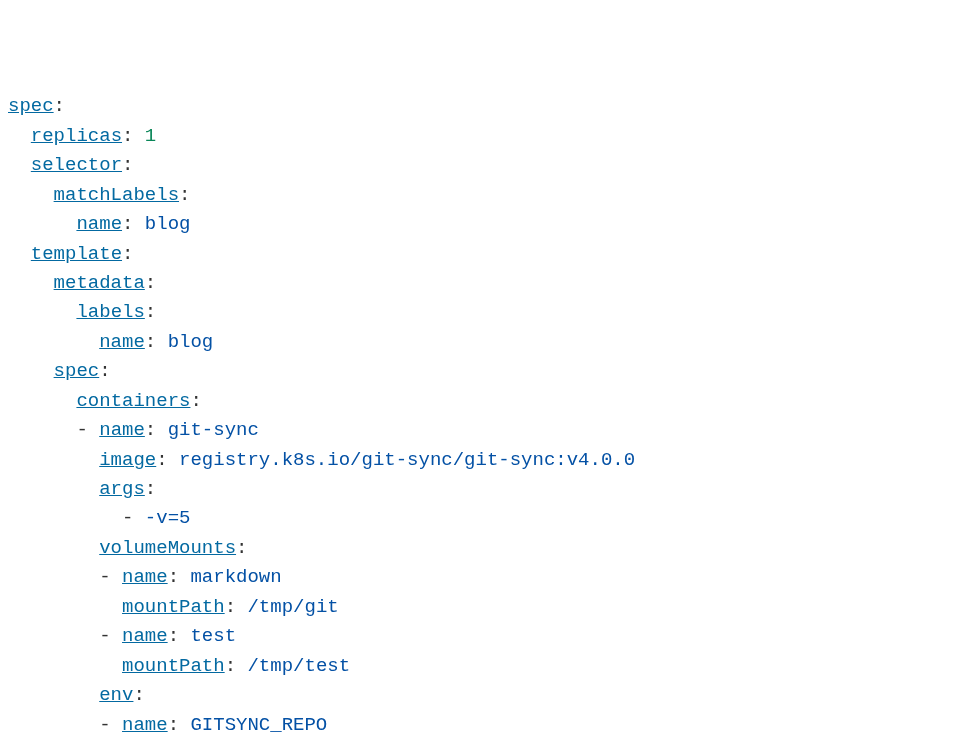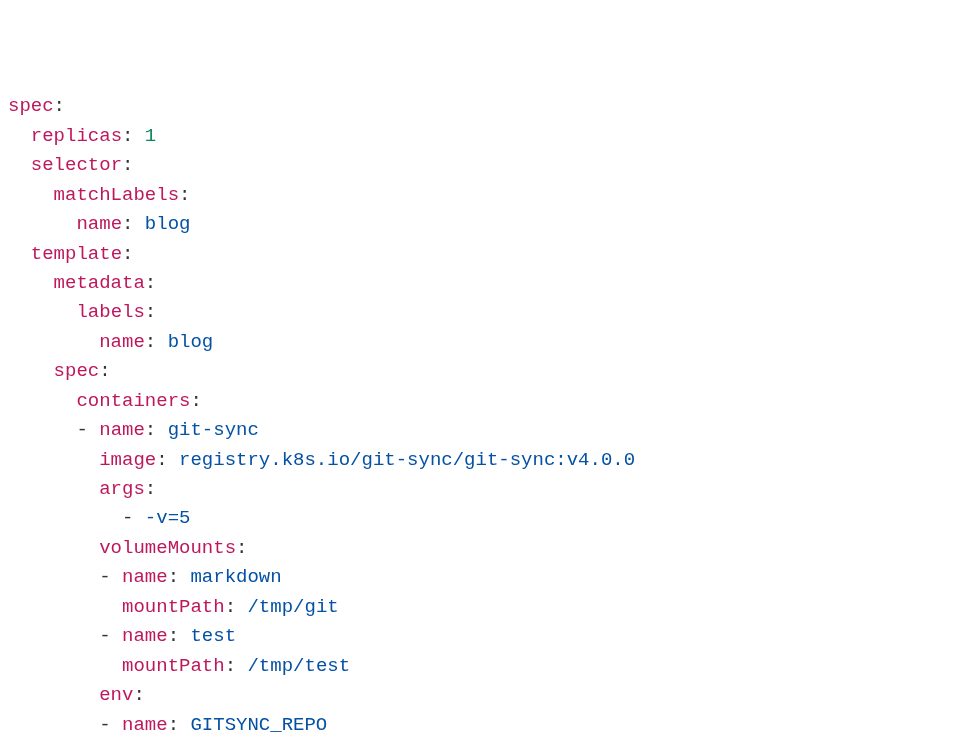--- a/index.html
+++ b/index.html
@@ -7,21 +7,21 @@
     padding: 4px 8px;
     background: #ffffff;
     font-family: Consolas, "Courier New", monospace;
     font-size: 19px;
     line-height: 1.55;
     color: #333333;
     white-space: pre;
   }
   .code-block { position: relative; }
   .line { position: relative; }           
-  .key { color: #be185d; }           
+  .key { color: #0369a1; text-decoration: underline; }           
   .str { color: #0451A5; }           
   .num { color: #098658; }           
   .pun { color: #333333; }
 </style>
 </head>
 <body>
 
 
 <div class="code-block" id="code"><div class="line"><span class="key">spec</span><span class="pun">:</span></div><div class="line">  <span class="key">replicas</span><span class="pun">: </span><span class="num">1</span></div><div class="line">  <span class="key">selector</span><span class="pun">:</span></div><div class="line">    <span class="key">matchLabels</span><span class="pun">:</span></div><div class="line">      <span class="key">name</span><span class="pun">: </span><span class="str">blog</span></div><div class="line">  <span class="key">template</span><span class="pun">:</span></div><div class="line">    <span class="key">metadata</span><span class="pun">:</span></div><div class="line">      <span class="key">labels</span><span class="pun">:</span></div><div class="line">        <span class="key">name</span><span class="pun">: </span><span class="str">blog</span></div><div class="line">    <span class="key">spec</span><span class="pun">:</span></div><div class="line">      <span class="key">containers</span><span class="pun">:</span></div><div class="line">      <span class="pun">- </span><span class="key">name</span><span class="pun">: </span><span class="str">git-sync</span></div><div class="line">        <span class="key">image</span><span class="pun">: </span><span class="str">registry.k8s.io/git-sync/git-sync:v4.0.0</span></div><div class="line">        <span class="key">args</span><span class="pun">:</span></div><div class="line">          <span class="pun">- </span><span class="str">-v=5</span></div><div class="line">        <span class="key">volumeMounts</span><span class="pun">:</span></div><div class="line">        <span class="pun">- </span><span class="key">name</span><span class="pun">: </span><span class="str">markdown</span></div><div class="line">          <span class="key">mountPath</span><span class="pun">: </span><span class="str">/tmp/git</span></div><div class="line">        <span class="pun">- </span><span class="key">name</span><span class="pun">: </span><span class="str">test</span></div><div class="line">          <span class="key">mountPath</span><span class="pun">: </span><span class="str">/tmp/test</span></div><div class="line">        <span class="key">env</span><span class="pun">:</span></div><div class="line">        <span class="pun">- </span><span class="key">name</span><span class="pun">: </span><span class="str">GITSYNC_REPO</span></div></div>
 

